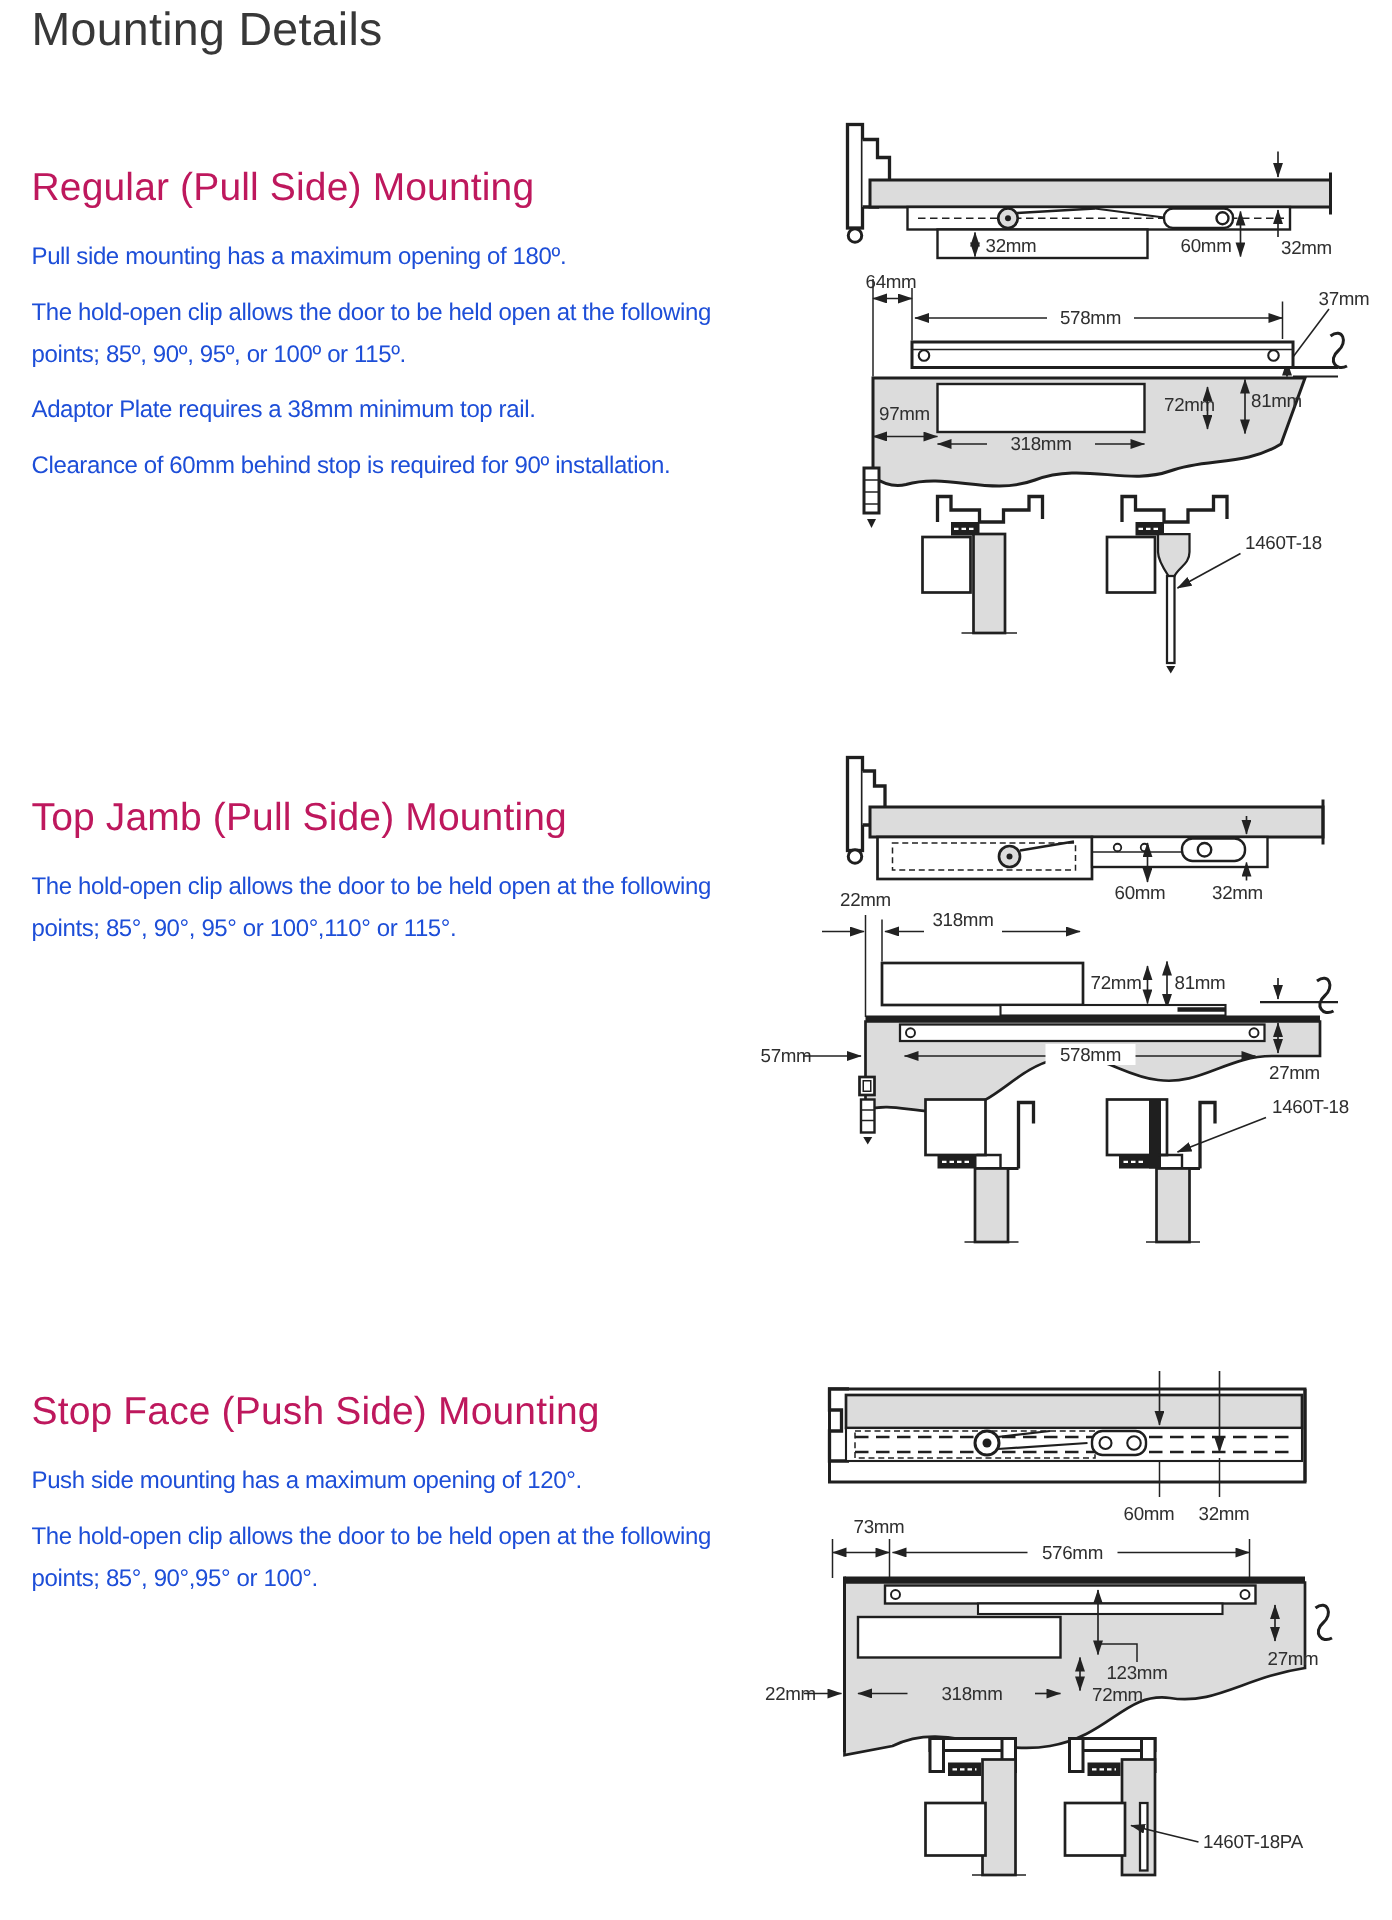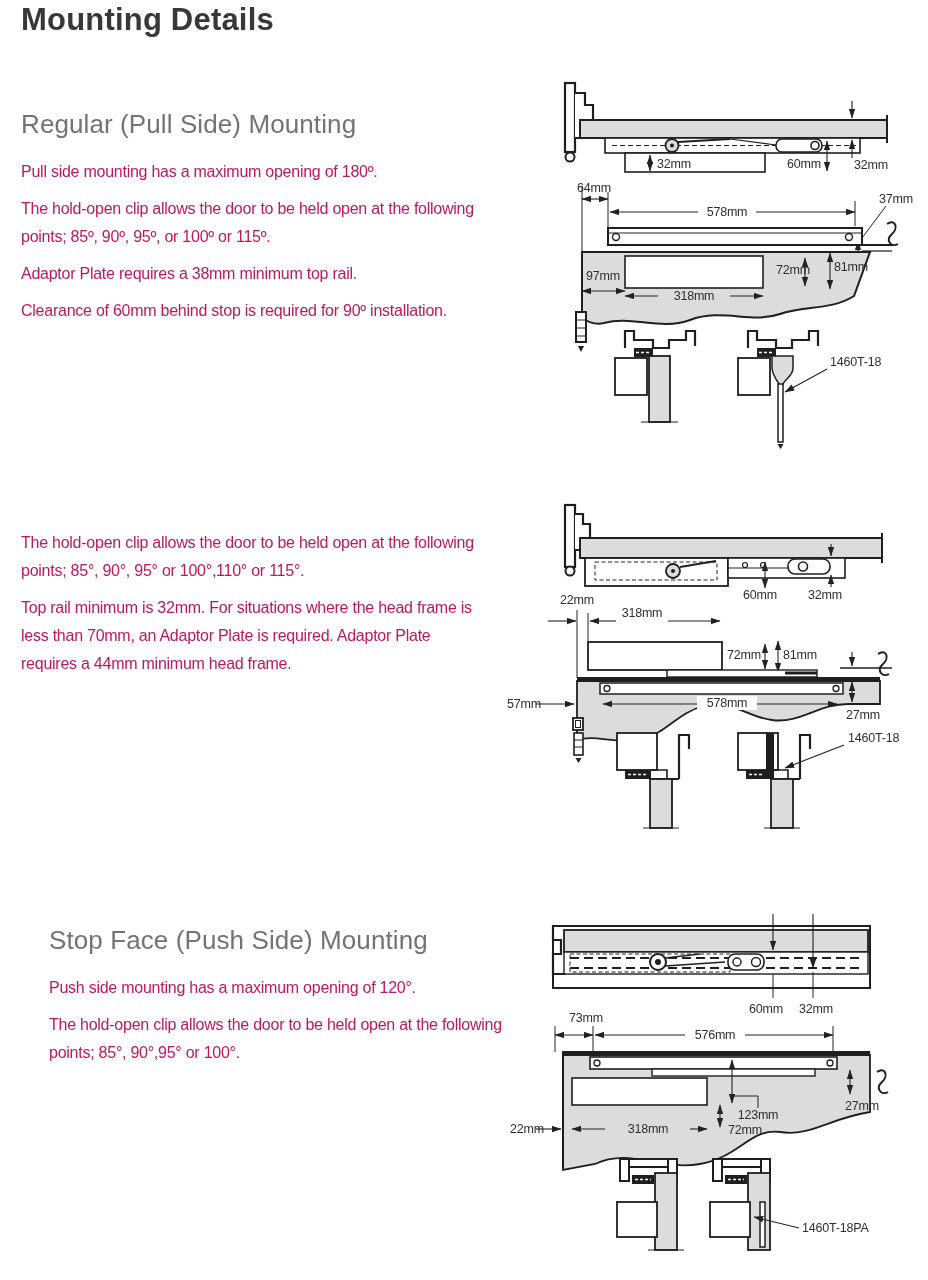--- a/index.html
+++ b/index.html
@@ -1,25 +1,25 @@
 <!DOCTYPE html>
 <html><head>
 <meta charset="utf-8">
 <style>
   html,body{margin:0;padding:0;background:#ffffff;}
   #page{position:relative;width:928px;height:1280px;background:#ffffff;overflow:hidden;
         font-family:"Liberation Sans",sans-serif;color:#3d3d3d;}
-  h1{position:absolute;left:21px;top:2px;margin:0;font-size:31px;font-weight:700;
+  h1{position:absolute;left:21px;top:2px;margin:0;font-size:31px;font-weight:400;
      letter-spacing:0.2px;color:#383838;}
   .sec{position:absolute;width:468px;}
-  .sec h2{margin:0 0 18px 0;font-size:26px;font-weight:400;color:#737373;letter-spacing:0.1px;}
-  .sec p{margin:0 0 9px 0;font-size:16px;line-height:28px;letter-spacing:-0.25px;color:#be185d;}
+  .sec h2{margin:0 0 18px 0;font-size:26px;font-weight:400;color:#be185d;letter-spacing:0.1px;}
+  .sec p{margin:0 0 9px 0;font-size:16px;line-height:28px;letter-spacing:-0.25px;color:#1d4ed8;}
   #sec1{left:21px;top:109px;}
   #sec2{left:21px;top:529px;}
-  #sec3{left:21px;top:925px;margin-left:28px;}
+  #sec3{left:21px;top:925px;}
   .diag{position:absolute;}
   #diag1{left:538px;top:75px;}
   #diag2{left:500px;top:492px;}
   #diag3{left:500px;top:912px;}
   svg .ln{stroke:#1f1f1f;fill:none;}
   svg .fillw{fill:#ffffff;}
   svg .fillg{fill:#dcdcdc;}
   svg .dim{stroke:#222222;stroke-width:1.1;fill:none;}
   svg .thin{stroke:#222222;stroke-width:1;fill:none;}
   svg text{font-family:"Liberation Sans",sans-serif;font-size:12.5px;fill:#2f2f2f;letter-spacing:-0.2px;}
@@ -122,22 +122,22 @@
       <rect class="ln fillw" x="-10" y="30" width="32" height="37" stroke-width="1.8"></rect>
       <path class="ln fillg" d="M24,28 L45,28 L45,40 C45,48 38,50 35,56 L33,62 L31,56 C27,50 24,45 24,40 Z" stroke-width="1.5"></path>
       <rect class="ln fillw" x="30" y="56" width="5" height="58" stroke-width="1.5"></rect>
       <path d="M29.5,116 L35.5,116 L32.5,121 z" fill="#1f1f1f"></path>
     </g>
     <text x="292" y="291" text-anchor="start">1460T-18</text>
     <line class="dim" x1="289" y1="294" x2="247" y2="317" marker-end="url(#ar1)"></line>
   </svg>
 
   <div class="sec" id="sec2">
+    <h2>Top Jamb (Pull Side) Mounting</h2>
     <p>The hold-open clip allows the door to be held open at the following points; 85°, 90°, 95° or 100°,110° or 115°.</p>
-    <p>Top rail minimum is 32mm. For situations where the head frame is less than 70mm, an Adaptor Plate is required. Adaptor Plate requires a 44mm minimum head frame.</p>
   </div>
 
   <svg class="diag" id="diag2" width="428" height="372" viewBox="0 0 428 372">
     <defs>
       <marker id="ar2" markerWidth="9" markerHeight="7" refX="8.5" refY="3" orient="auto-start-reverse">
         <path d="M0,0 L9,3 L0,6 z" fill="#222222"></path>
       </marker>
     </defs>
 
     <g>

